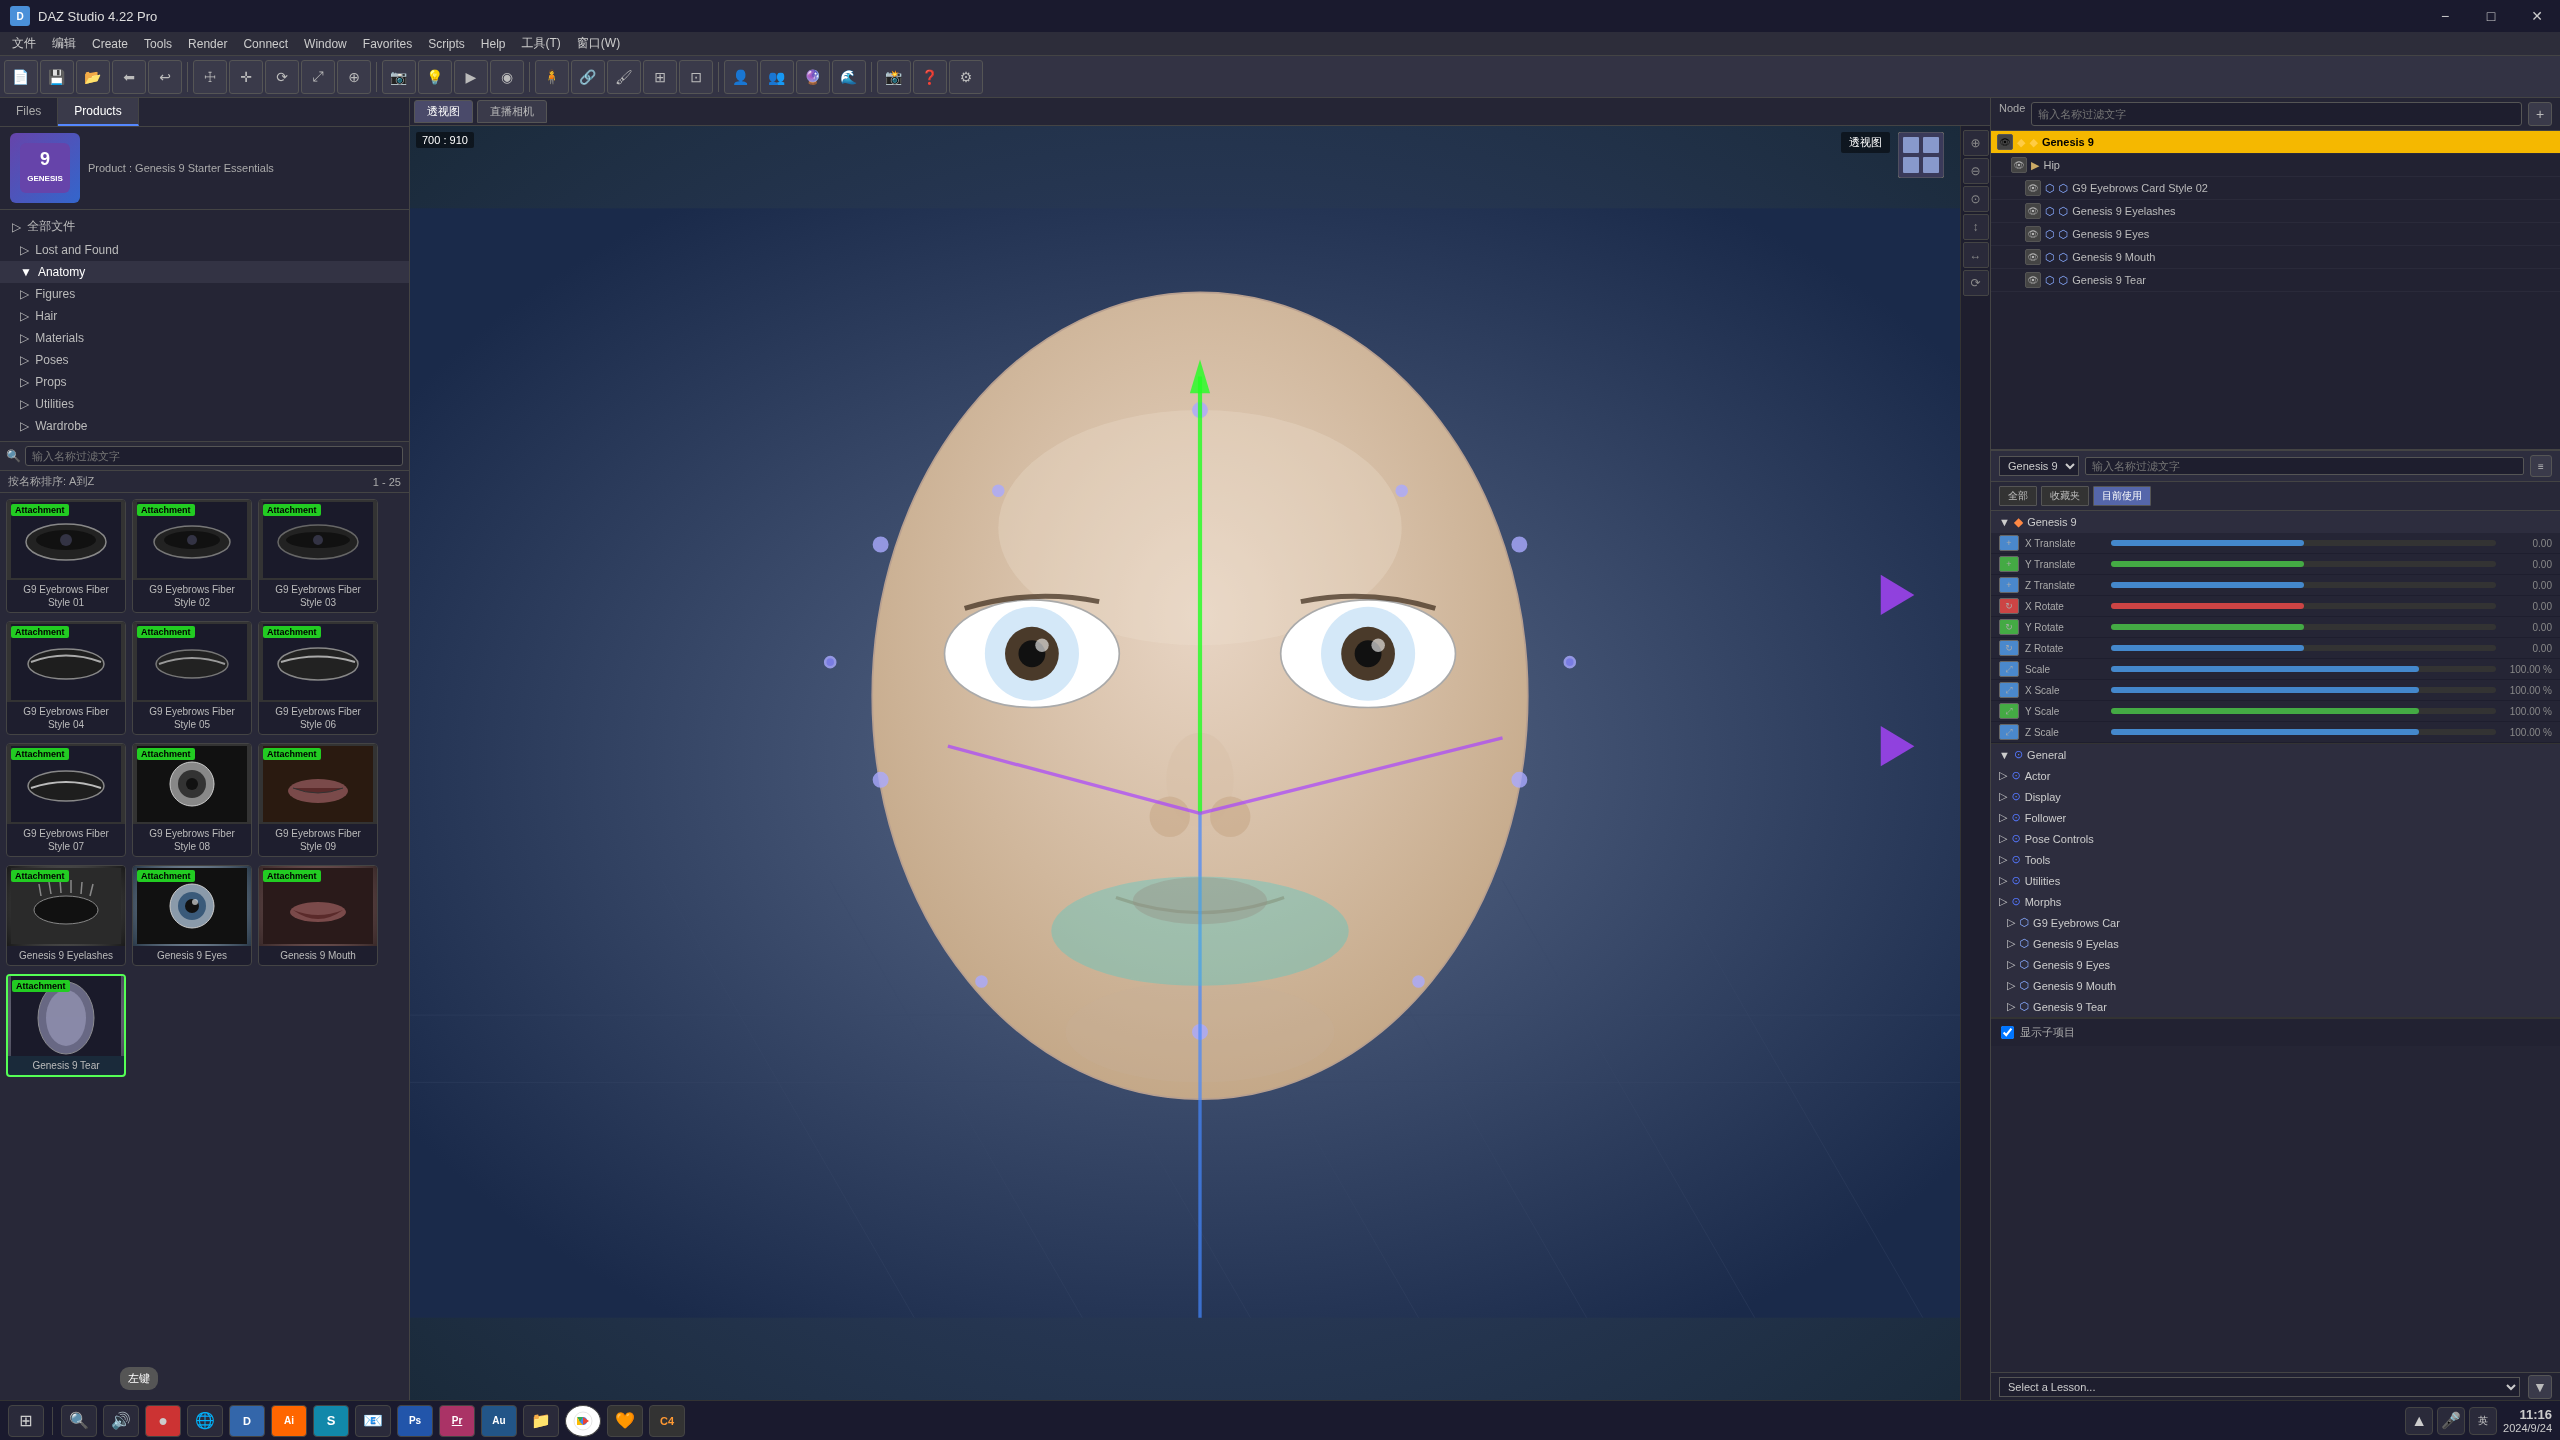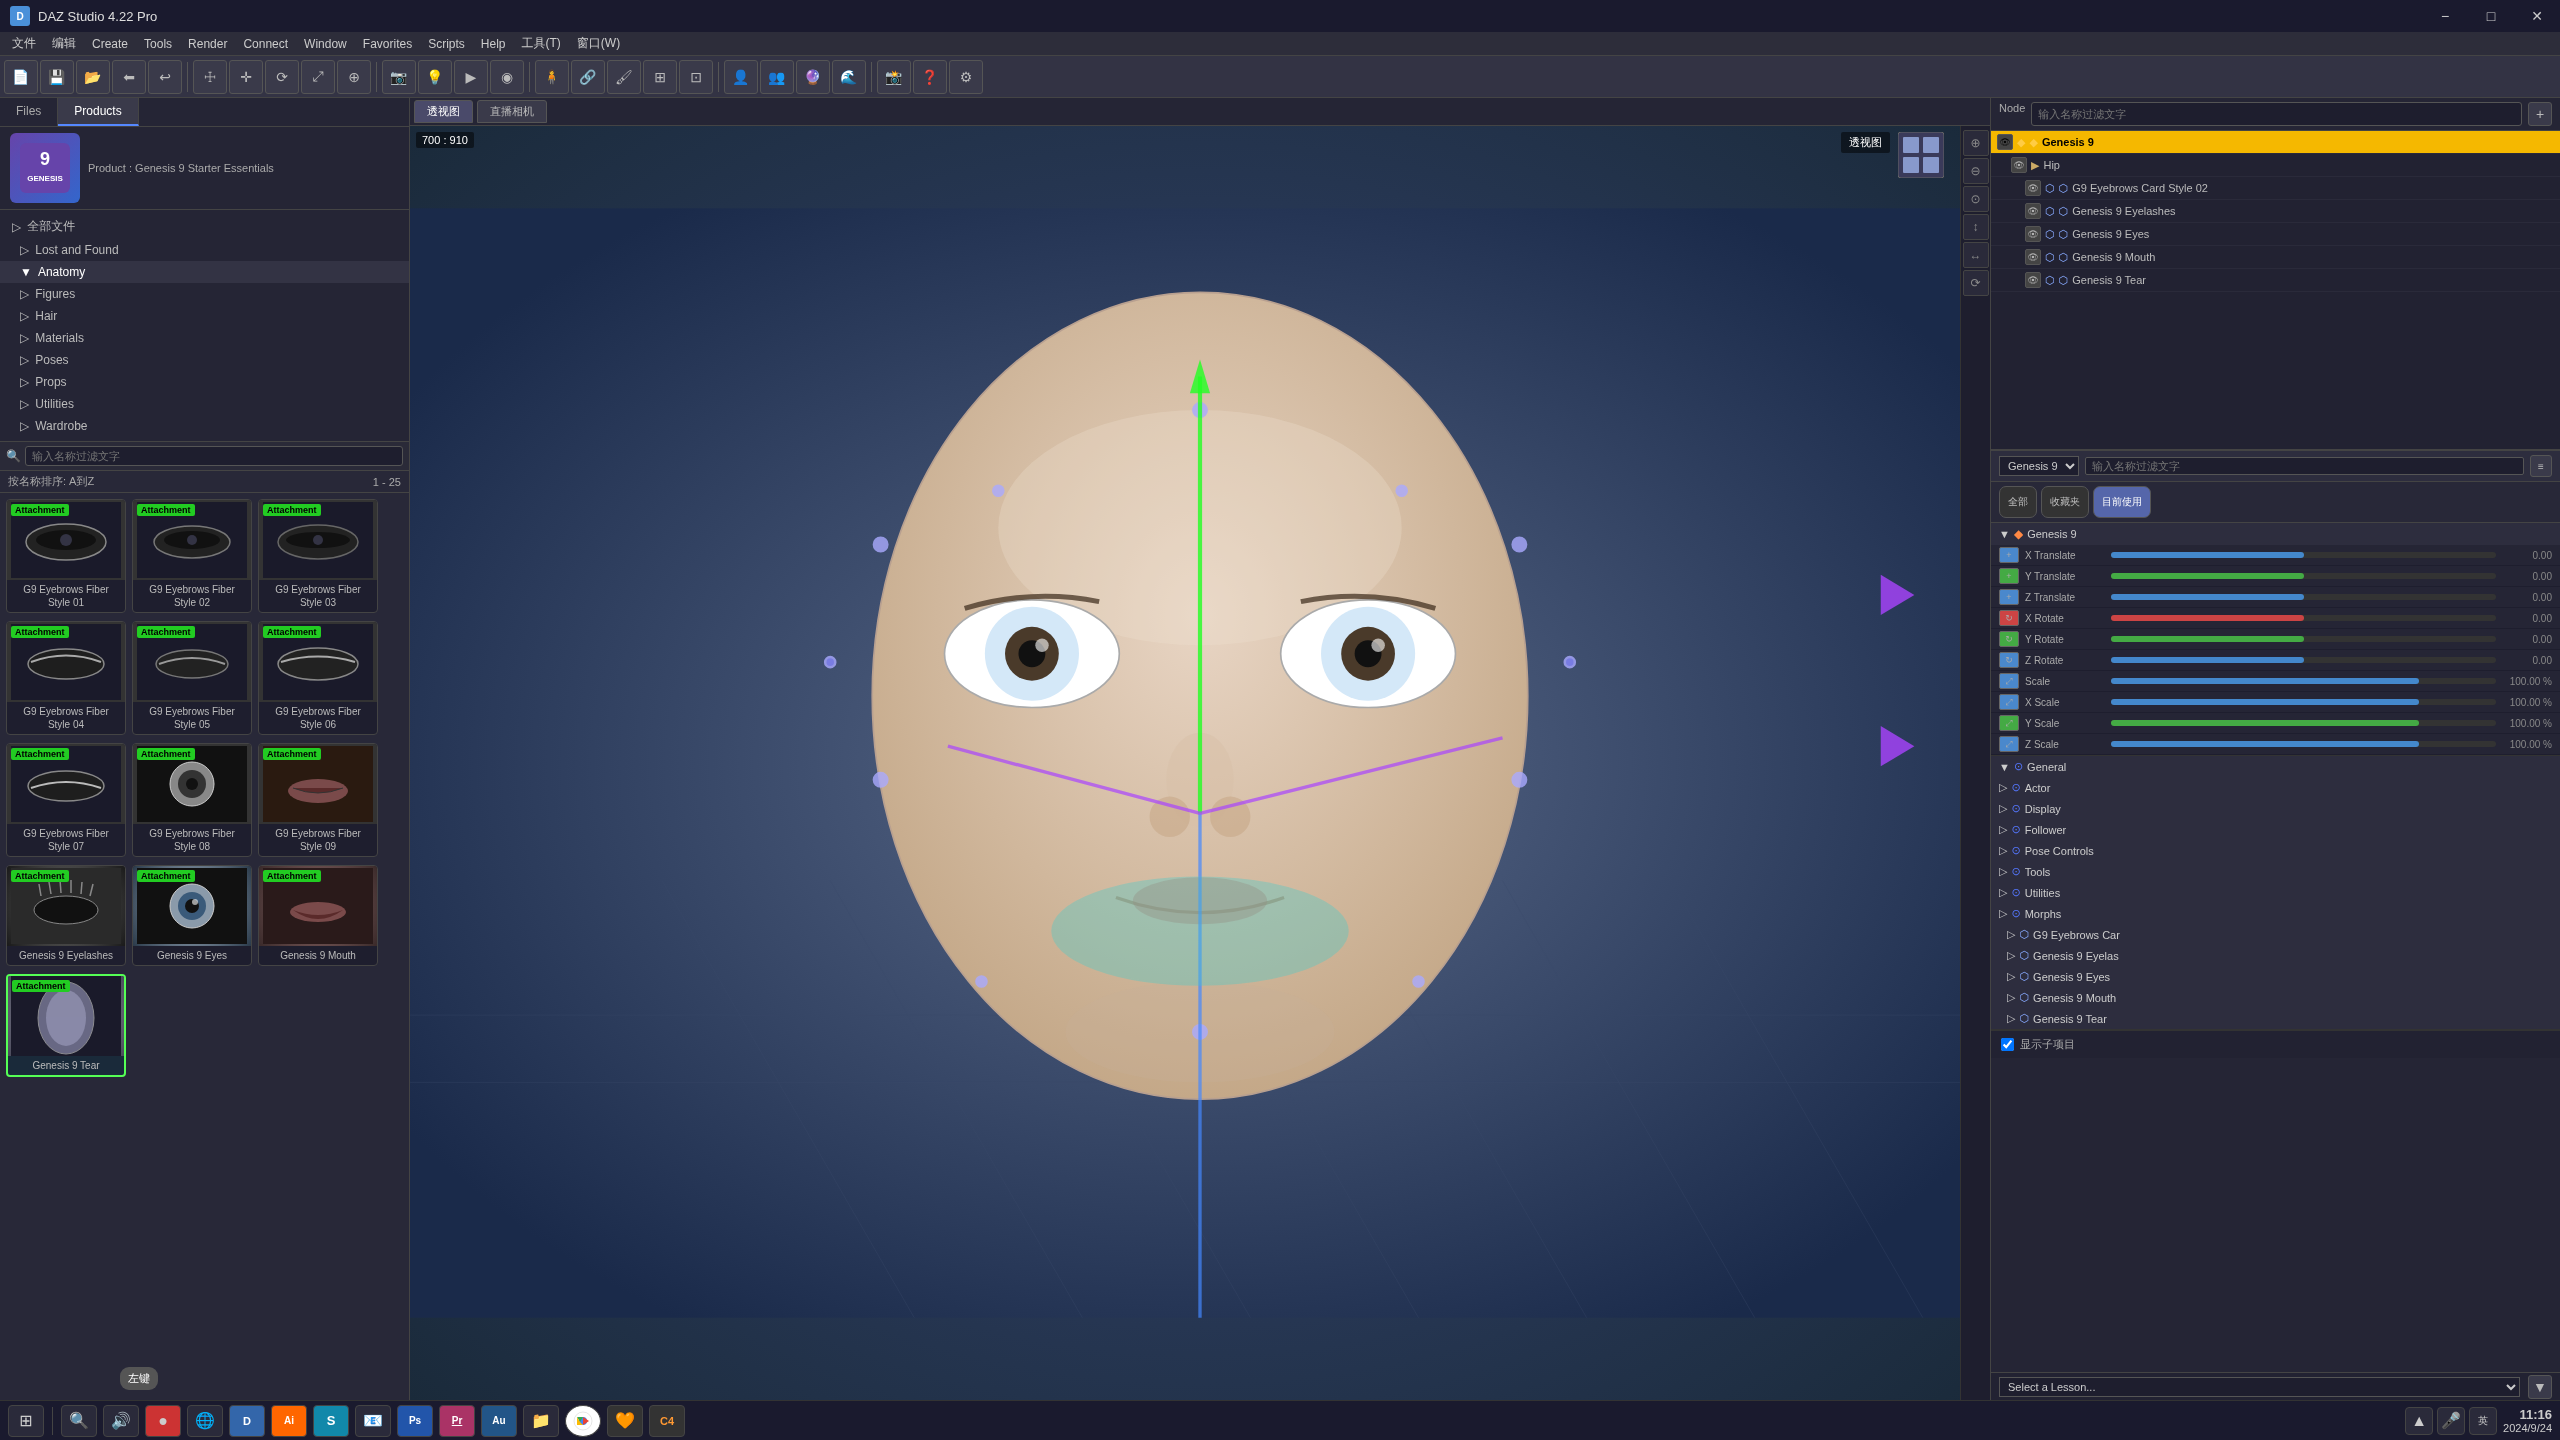--- a/index.html
+++ b/index.html
@@ -315,24 +315,24 @@
       color: #ccc; font-size: 11px;
     }
 
     #params-filter-bar {
       display: flex; gap: 4px;
       padding: 4px 8px;
       background: #282838;
       border-bottom: 1px solid #444;
     }
     .filter-btn {
-      padding: 8px 8px;
+      padding: 2px 8px;
       background: #333;
       border: 1px solid #555;
-      border-radius: 7px;
+      border-radius: 1px;
       color: #bbb; font-size: 10px; cursor: pointer;
     }
     .filter-btn.active { background: #5566aa; color: #fff; }
 
     .param-group {
       border-bottom: 1px solid #333;
     }
     .param-group-header {
       background: #2d2d3e;
       padding: 4px 8px;

